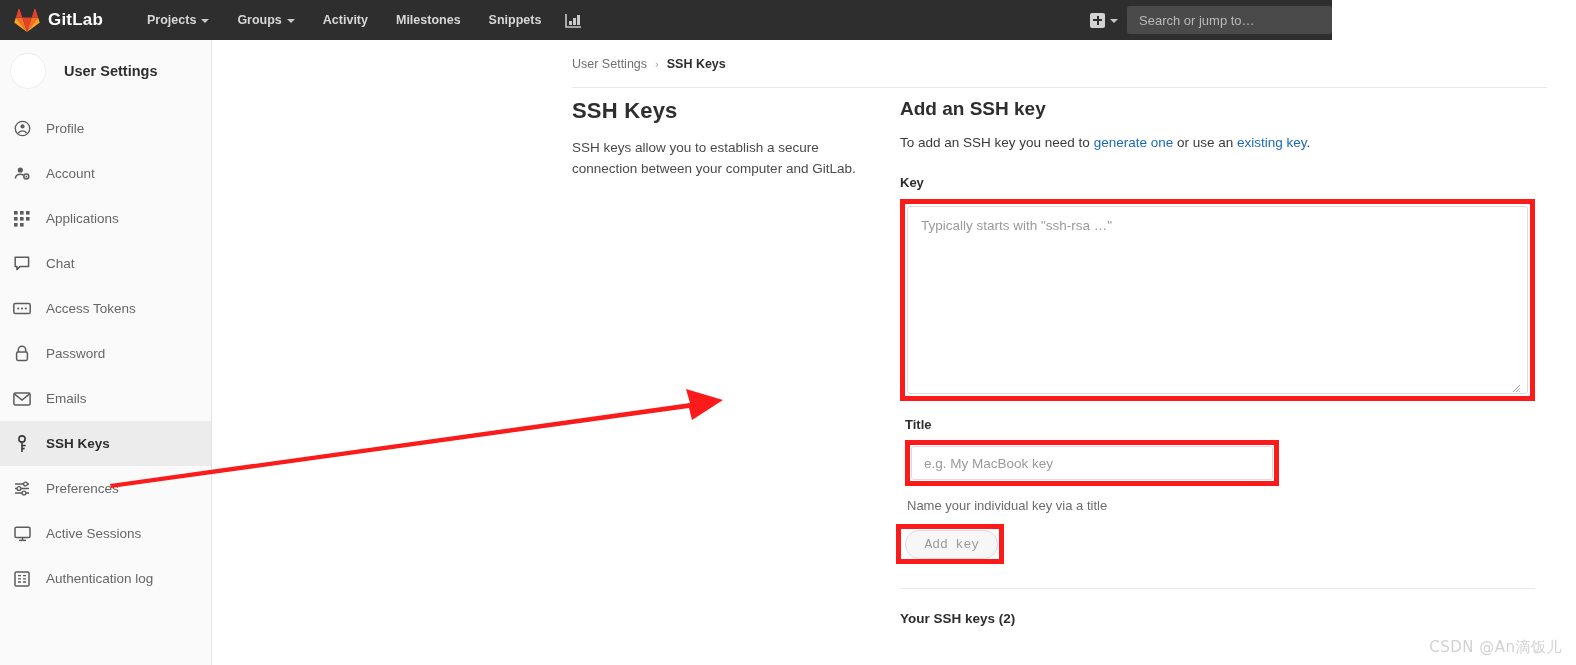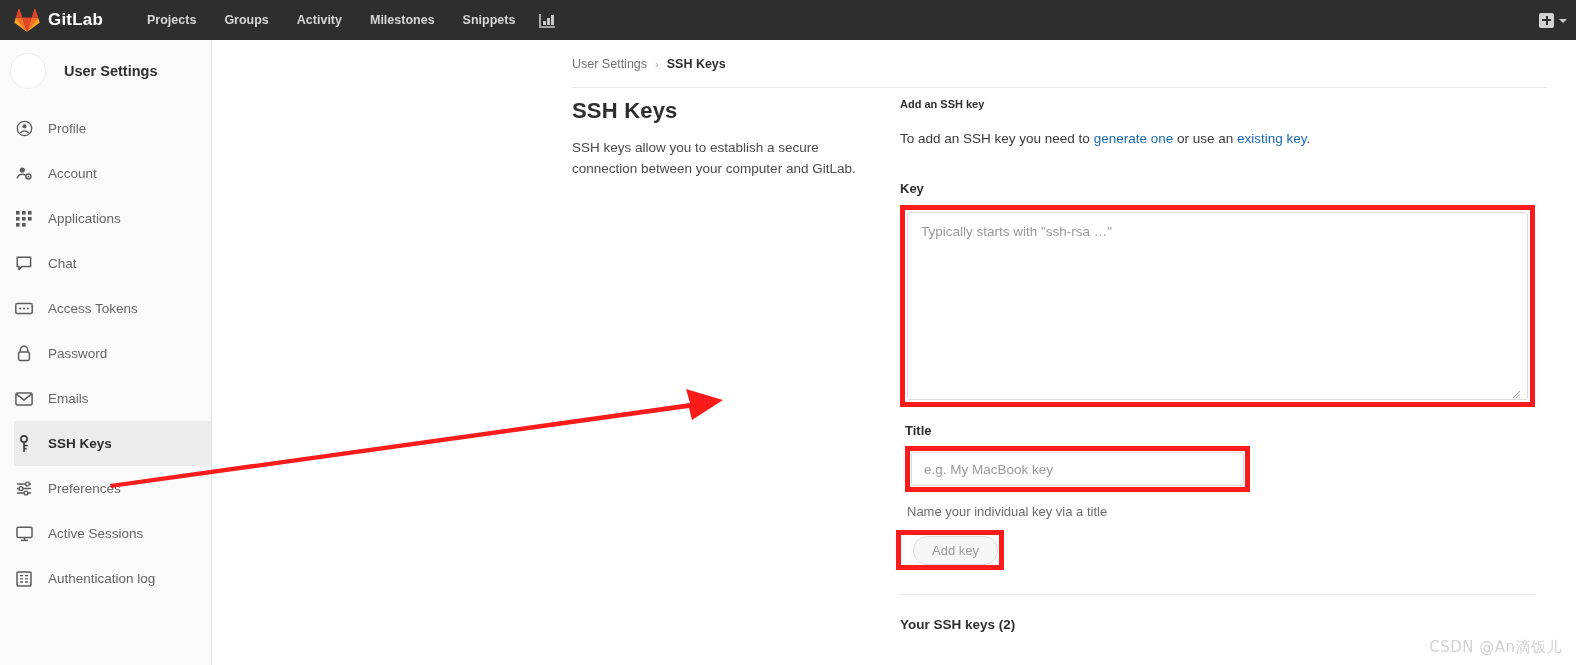--- a/index.html
+++ b/index.html
@@ -5,34 +5,33 @@
   * { box-sizing: border-box; margin: 0; padding: 0; }
   html, body {
     width: 1576px; height: 665px;
     font-family: "Liberation Sans", "DejaVu Sans", sans-serif;
     background: #fff; overflow: hidden;
   }
   #page { position: relative; width: 1576px; height: 665px; background:#fff; }
 
   
   .navbar {
-    position: absolute; top:0; left:0; width:1576px; height:40px;
+    position: absolute; top:0; left:0; width:1332px; height:40px;
     background:#292961; background:#2e2e2e;
     display:flex; align-items:center; color:#fff;
   }
   .nav-brand { display:flex; align-items:center; margin-left:14px; }
   .nav-logo { width:26px; height:24px; margin-right:8px; }
   .nav-brand-text { font-size:17px; font-weight:600; letter-spacing:.2px; color:#fff; }
   .nav-links { display:flex; align-items:center; margin-left:30px; }
   .nav-link {
     display:flex; align-items:center; gap:5px;
     color:#d7d7d7; font-size:12.5px; font-weight:600;
     padding:0 14px; height:40px; line-height:40px; cursor:pointer;
     white-space:nowrap;
-    flex-direction:column;
   }
   .caret { width:0;height:0;border-left:4px solid transparent;border-right:4px solid transparent;border-top:4.5px solid #c9c9c9; display:inline-block; position:relative; top:1px;}
   .nav-chart-icon { padding:0 10px; display:flex; align-items:center; cursor:pointer; }
 
   .nav-right { position:absolute; right:0; top:0; height:40px; display:flex; align-items:center; }
   .plus-box {
     display:flex; align-items:center; gap:5px; padding:0 9px; cursor:pointer;
   }
   .plus-sq {
     width:15px;height:15px;background:#d2d2d2;border-radius:2px;
@@ -56,22 +55,22 @@
     overflow:hidden;
   }
   .sidebar-header { display:flex; align-items:center; height:62px; padding-left:10px; }
   .avatar {
     width:36px;height:36px;border-radius:50%;background:#fff;border:1px solid #eee;
     flex:none;
   }
   .sidebar-title { margin-left:18px; font-size:14.5px; font-weight:700; color:#2e2e2e; }
   .sidebar-list { padding-top:4px; }
   .side-item {
-    display:flex; align-items:center; height:45px; 
-    color:#666; font-size:13.5px; cursor:pointer;margin-left:14px;
+    display:flex; align-items:center; height:45px; padding-left:12px;
+    color:#666; font-size:13.5px; cursor:pointer;
   }
   .side-item.active { background:#ececec; color:#2e2e2e; font-weight:600; }
   .side-ico { width:20px; height:20px; margin-right:14px; flex:none; display:flex; align-items:center; justify-content:center; color:#5c5c5c; }
   .side-ico svg { display:block; }
 
   
   .content { position:absolute; left:213px; top:40px; width:1363px; height:625px; background:#fff; }
   .breadcrumb {
     display:flex; align-items:center; gap:8px;
     padding:17px 0 0 359px; font-size:12.5px; color:#707070;
@@ -83,57 +82,57 @@
     position:absolute; left:359px; top:47px; width:975px; height:1px; background:#e8e8e8;
   }
 
   .columns { position:absolute; left:359px; top:58px; width:990px; display:flex; }
   .col-left { width:328px; padding-right:20px; }
   .col-right { width:635px; }
 
   .page-title { font-size:22px; font-weight:600; color:#2e2e2e; margin-bottom:14px; letter-spacing:.2px; }
   .page-desc { font-size:13.5px; line-height:1.55; color:#4a4a4a; max-width:300px; }
 
-  .sec-title { font-size:11px; font-weight:700; color:#2e2e2e; margin-bottom:19px; }
-  .sec-desc { font-size:13.5px; color:#3a3a3a; line-height:1.5; margin-bottom:32px; }
+  .sec-title { font-size:19px; font-weight:700; color:#2e2e2e; margin-bottom:13px; }
+  .sec-desc { font-size:13.5px; color:#3a3a3a; line-height:1.5; margin-bottom:22px; }
   a.inline-link { color:#1b69b6; text-decoration:none; cursor:pointer; }
 
   .field-label { font-size:13px; font-weight:700; color:#2e2e2e; margin-bottom:9px; }
   .field-help { font-size:13.5px; color:#3a3a3a; line-height:1.5; margin-bottom:12px; }
 
   .redbox { position:relative; border:5px solid #fb1b1b; padding:2px; }
   .key-textarea {
     width:100%; height:188px; border:1px solid #dcdcdc; border-radius:3px;
     padding:11px 13px; font-family:"Liberation Sans", sans-serif;
     font-size:13.5px; color:#2e2e2e; resize:none; outline:none; background:#fff;
     display:block;
   }
   .key-textarea::placeholder { color:#9a9a9a; }
   .resize-grip {
     position:absolute; right:9px; bottom:8px; width:9px; height:9px;
     pointer-events:none;
   }
 
   .title-label { font-size:13px; font-weight:700; color:#2e2e2e; margin:16px 0 8px 5px; }
-  .title-redbox { border:5px solid #fb1b1b; padding:1px; width:345px; margin-left:5px; }
+  .title-redbox { border:5px solid #fb1b1b; padding:1px; width:374px; margin-left:5px; }
   .title-input {
     width:100%; height:34px; border:1px solid #dcdcdc; border-radius:3px;
     padding:0 12px; font-family:"Liberation Sans", sans-serif; font-size:13.5px;
     color:#2e2e2e; outline:none; background:#fff; display:block;
   }
   .title-input::placeholder { color:#9a9a9a; }
   .title-hint { font-size:13px; color:#6c6c6c; margin:12px 0 11px 7px; }
 
   .addkey-redbox {
     border:5px solid #fb1b1b; width:108px; height:40px; margin-left:-4px;
     display:flex; align-items:center; justify-content:flex-end; padding-right:1px;
   }
   .add-key-btn {
     background:#f7f7f7; border:1px solid #dcdcdc; border-radius:14px;
-    color:#9b9b9b; font-size:13px; font-family:Liberation Sans, sans-serif;
+    color:#9b9b9b; font-size:13px; font-family:Liberation Mono, monospace;
     padding:6px 18px; cursor:not-allowed; white-space:nowrap;
   }
 
   .divider-bottom { height:1px; background:#e8e8e8; margin:24px 0 0 0; width:635px; }
   .keys-heading { font-size:13.5px; font-weight:700; color:#2e2e2e; margin-top:22px; }
 
   
   .arrow-svg { position:absolute; left:0; top:0; width:1576px; height:665px; pointer-events:none; }
 
   .watermark {
@@ -189,20 +188,23 @@
           <rect x="12" y="2" width="3" height="10" fill="#c9c9c9"></rect>
         </svg>
       </div>
     </div>
 
     <div class="nav-right">
       <div class="plus-box">
         <span class="plus-sq"></span>
         <i class="caret"></i>
       </div>
+      <div class="search-box">
+        <span>Search or jump to…</span>
+      </div>
     </div>
   </div>
 
   <div class="sidebar">
     <div class="sidebar-header">
       <div class="avatar"></div>
       <div class="sidebar-title">User Settings</div>
     </div>
 
     <div class="sidebar-list">

